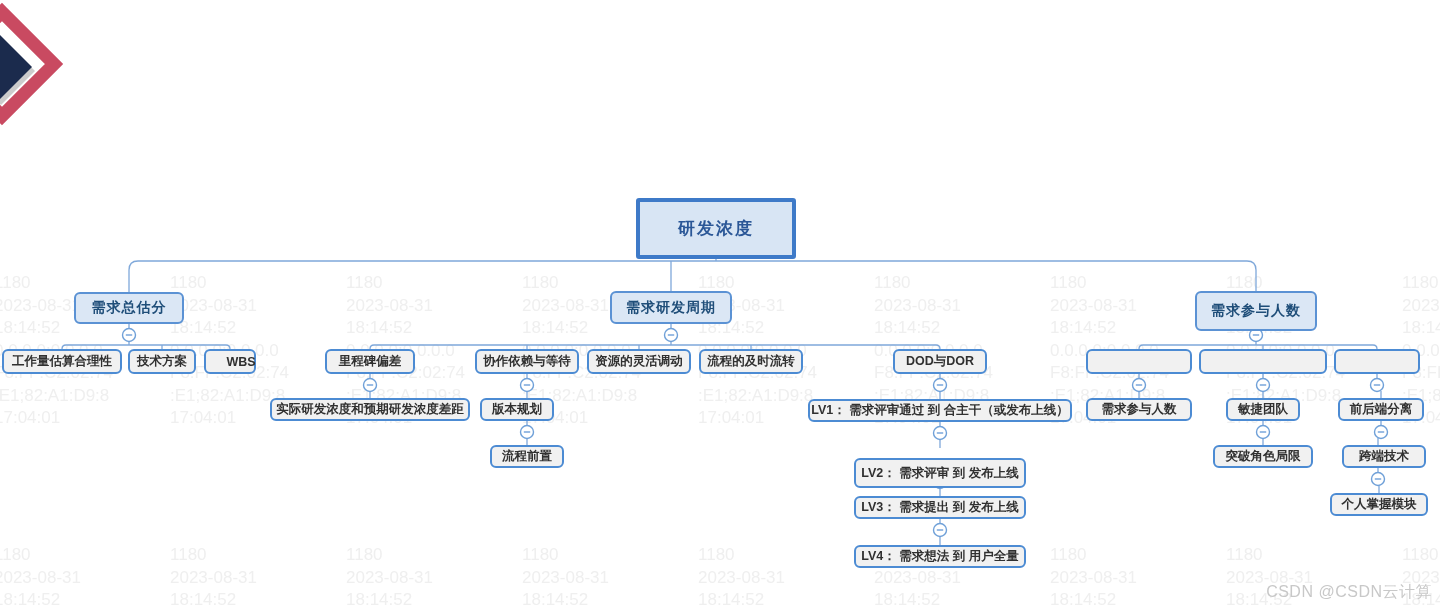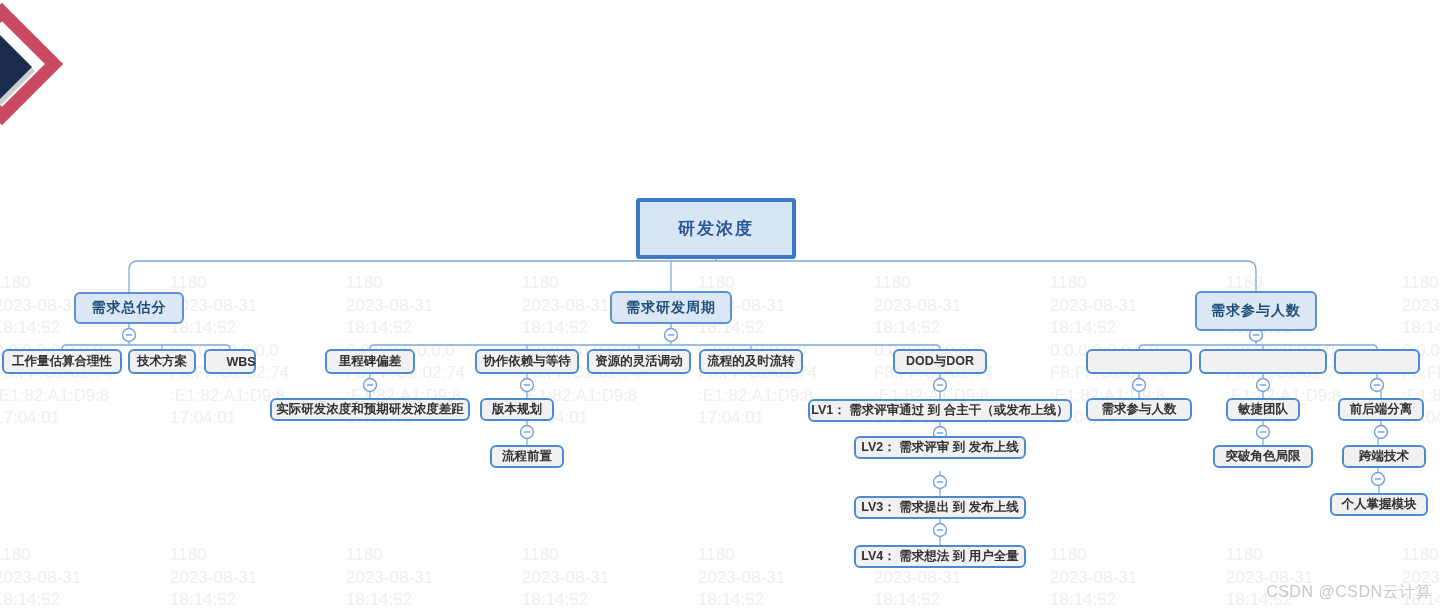--- a/index.html
+++ b/index.html
@@ -313,21 +313,21 @@
       <div class="node l2" style="left: 610px; top: 291px; width: 122px; height: 33px;">需求研发周期</div>
       <div class="node l3" style="left: 325px; top: 349px; width: 90px; height: 25px;">里程碑偏差</div>
       <div class="node l3" style="left: 270px; top: 398px; width: 200px; height: 23px;">实际研发浓度和预期研发浓度差距</div>
       <div class="node l3" style="left: 475px; top: 349px; width: 104px; height: 25px;">协作依赖与等待</div>
       <div class="node l3" style="left: 480px; top: 398px; width: 74px; height: 23px;">版本规划</div>
       <div class="node l3" style="left: 490px; top: 445px; width: 74px; height: 23px;">流程前置</div>
       <div class="node l3" style="left: 587px; top: 349px; width: 104px; height: 25px;">资源的灵活调动</div>
       <div class="node l3" style="left: 699px; top: 349px; width: 104px; height: 25px;">流程的及时流转</div>
       <div class="node l3" style="left: 893px; top: 349px; width: 94px; height: 25px;">DOD与DOR</div>
       <div class="node l3" style="left: 808px; top: 399px; width: 264px; height: 23px;">LV1： 需求评审通过 到 合主干（或发布上线）</div>
-      <div class="node l3" style="left: 854px; top: 436px; width: 172px; height: 23px;">LV2： 需求评审 到 发布上线</div>
+      <div class="node l3" style="left: 854px; top: 458px; width: 172px; height: 30px;">LV2： 需求评审 到 发布上线</div>
       <div class="node l3" style="left: 854px; top: 496px; width: 172px; height: 23px; text-align: center;">LV3： 需求提出 到 发布上线</div>
       <div class="node l3" style="left: 854px; top: 545px; width: 172px; height: 23px;">LV4： 需求想法 到 用户全量</div>
       <div class="node l2" style="left: 1195px; top: 291px; width: 122px; height: 40px;">需求参与人数</div>
       <div class="node l3" style="left: 1086px; top: 349px; width: 106px; height: 25px;"></div>
       <div class="node l3" style="left: 1086px; top: 398px; width: 106px; height: 23px;">需求参与人数</div>
       <div class="node l3" style="left: 1199px; top: 349px; width: 128px; height: 25px;"></div>
       <div class="node l3" style="left: 1226px; top: 398px; width: 74px; height: 23px;">敏捷团队</div>
       <div class="node l3" style="left: 1213px; top: 445px; width: 100px; height: 23px;">突破角色局限</div>
       <div class="node l3" style="left: 1334px; top: 349px; width: 86px; height: 25px;"></div>
       <div class="node l3" style="left: 1338px; top: 398px; width: 86px; height: 23px;">前后端分离</div>

